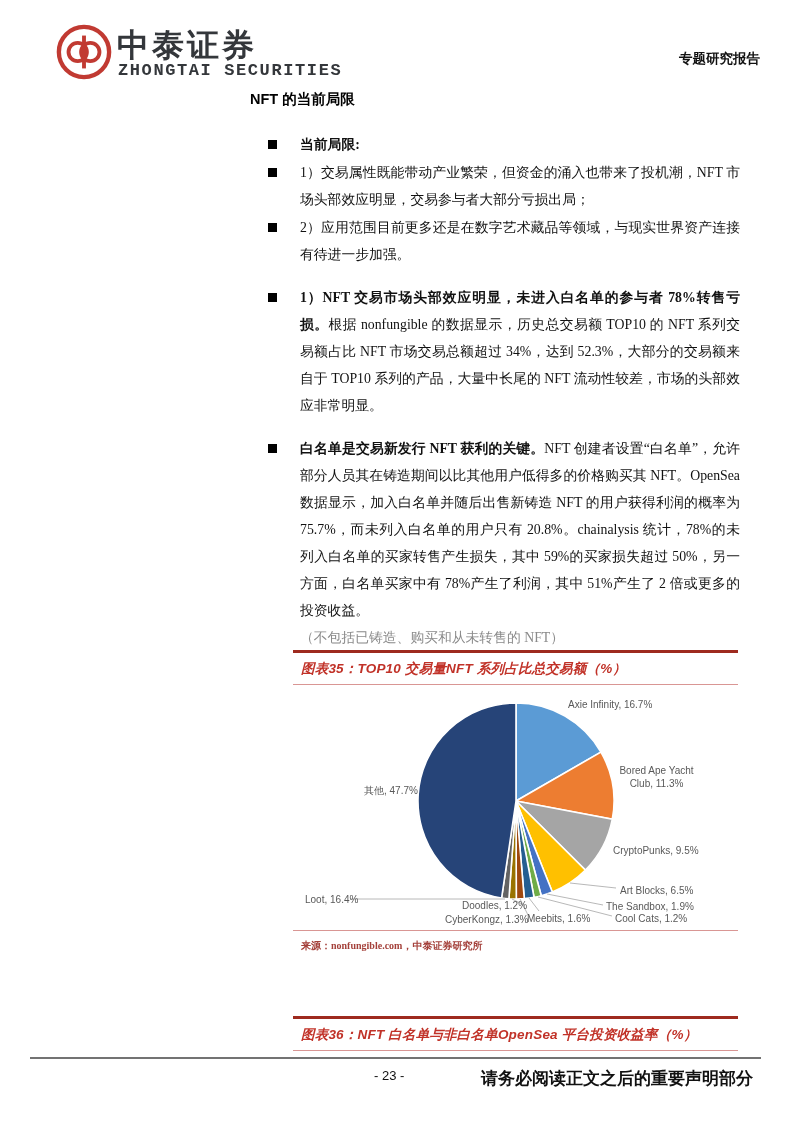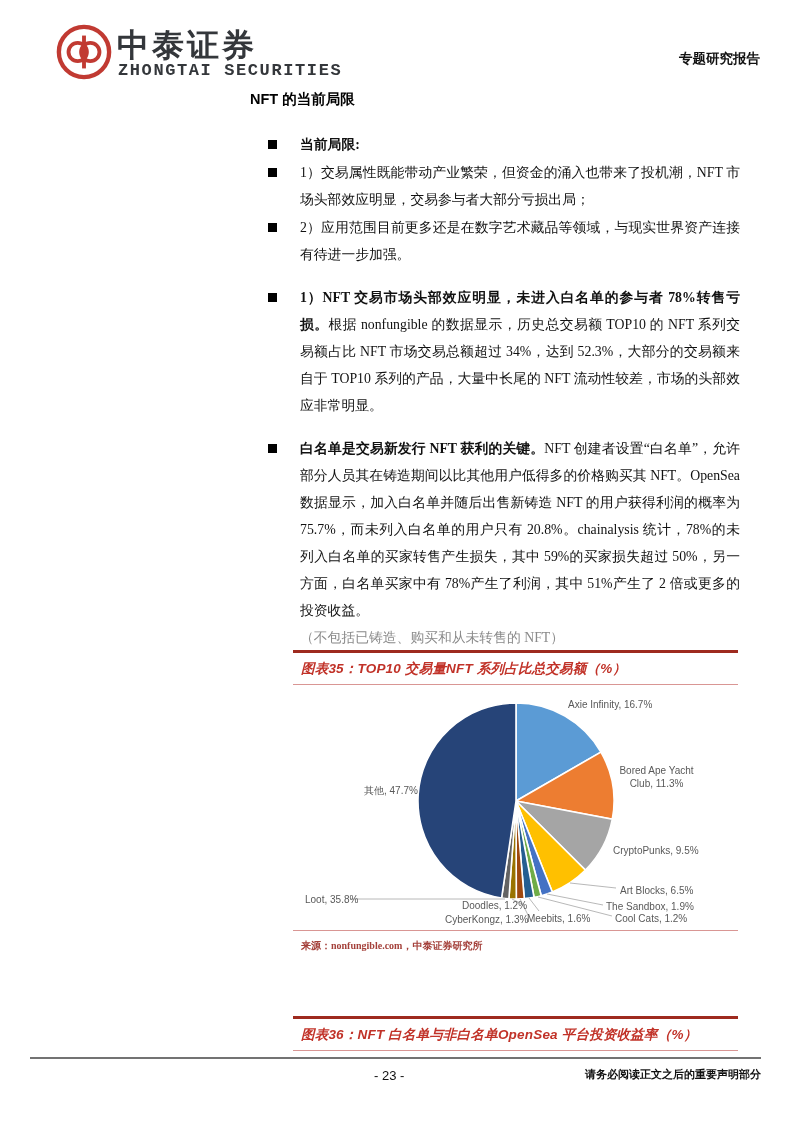--- a/index.html
+++ b/index.html
@@ -73,22 +73,22 @@
   
   .footer {
     position: absolute; left: 30px; top: 1057px; width: 731px;
     border-top: 2px solid #737373; height: 40px;
   }
   .page-number {
     position: absolute; left: 344px; top: 9px;
     font-size: 13px; color: #111; font-family: "Liberation Sans", sans-serif;
   }
   .disclaimer {
-    position: absolute; right: 0; top: 8px;
-    font-size: 11px; font-weight: bold; color: #111;
+    position: absolute; right: 8px; top: 8px;
+    font-size: 17px; font-weight: bold; color: #111;
   }
 </style>
 </head>
 <body>
 
 <div class="page">
 
   <svg class="logo-emblem" viewBox="0 0 60 60">
     <circle cx="30" cy="30" r="26" fill="none" stroke="#c13a32" stroke-width="4.5"></circle>
     <circle cx="23.5" cy="30" r="9.5" fill="none" stroke="#c13a32" stroke-width="4"></circle>
@@ -161,21 +161,21 @@
       </svg>
     <div class="pie-label" style="left: 275px; top: 13px; width: 130px;">Axie Infinity, 16.7%</div>
         <div class="pie-label wrap" style="left: 316px; top: 79px; width: 95px;">Bored Ape Yacht Club, 11.3%</div>
         <div class="pie-label" style="left: 320px; top: 159px; width: 120px;">CryptoPunks, 9.5%</div>
         <div class="pie-label" style="left: 327px; top: 199px; width: 110px;">Art Blocks, 6.5%</div>
         <div class="pie-label" style="left: 313px; top: 215px; width: 120px;">The Sandbox, 1.9%</div>
         <div class="pie-label" style="left: 322px; top: 227px; width: 110px;">Cool Cats, 1.2%</div>
         <div class="pie-label" style="left: 234px; top: 227px; width: 90px;">Meebits, 1.6%</div>
         <div class="pie-label" style="left: 152px; top: 228px; width: 110px;">CyberKongz, 1.3%</div>
         <div class="pie-label" style="left: 169px; top: 214px; width: 100px;">Doodles, 1.2%</div>
-        <div class="pie-label" style="left: 12px; top: 208px; width: 80px;">Loot, 35.8%</div>
+        <div class="pie-label" style="left: 12px; top: 208px; width: 80px;">Loot, 16.4%</div>
         <div class="pie-label" style="left: 71px; top: 99px; width: 90px;">其他, 47.7%</div>
       </div>
 
     <div class="source-line">
       <span class="source-text">来源：nonfungible.com，中泰证券研究所</span>
     </div>
   </div>
 
   <div class="figure" style="top: 1016px;">
     <div class="fig-title-bar">

